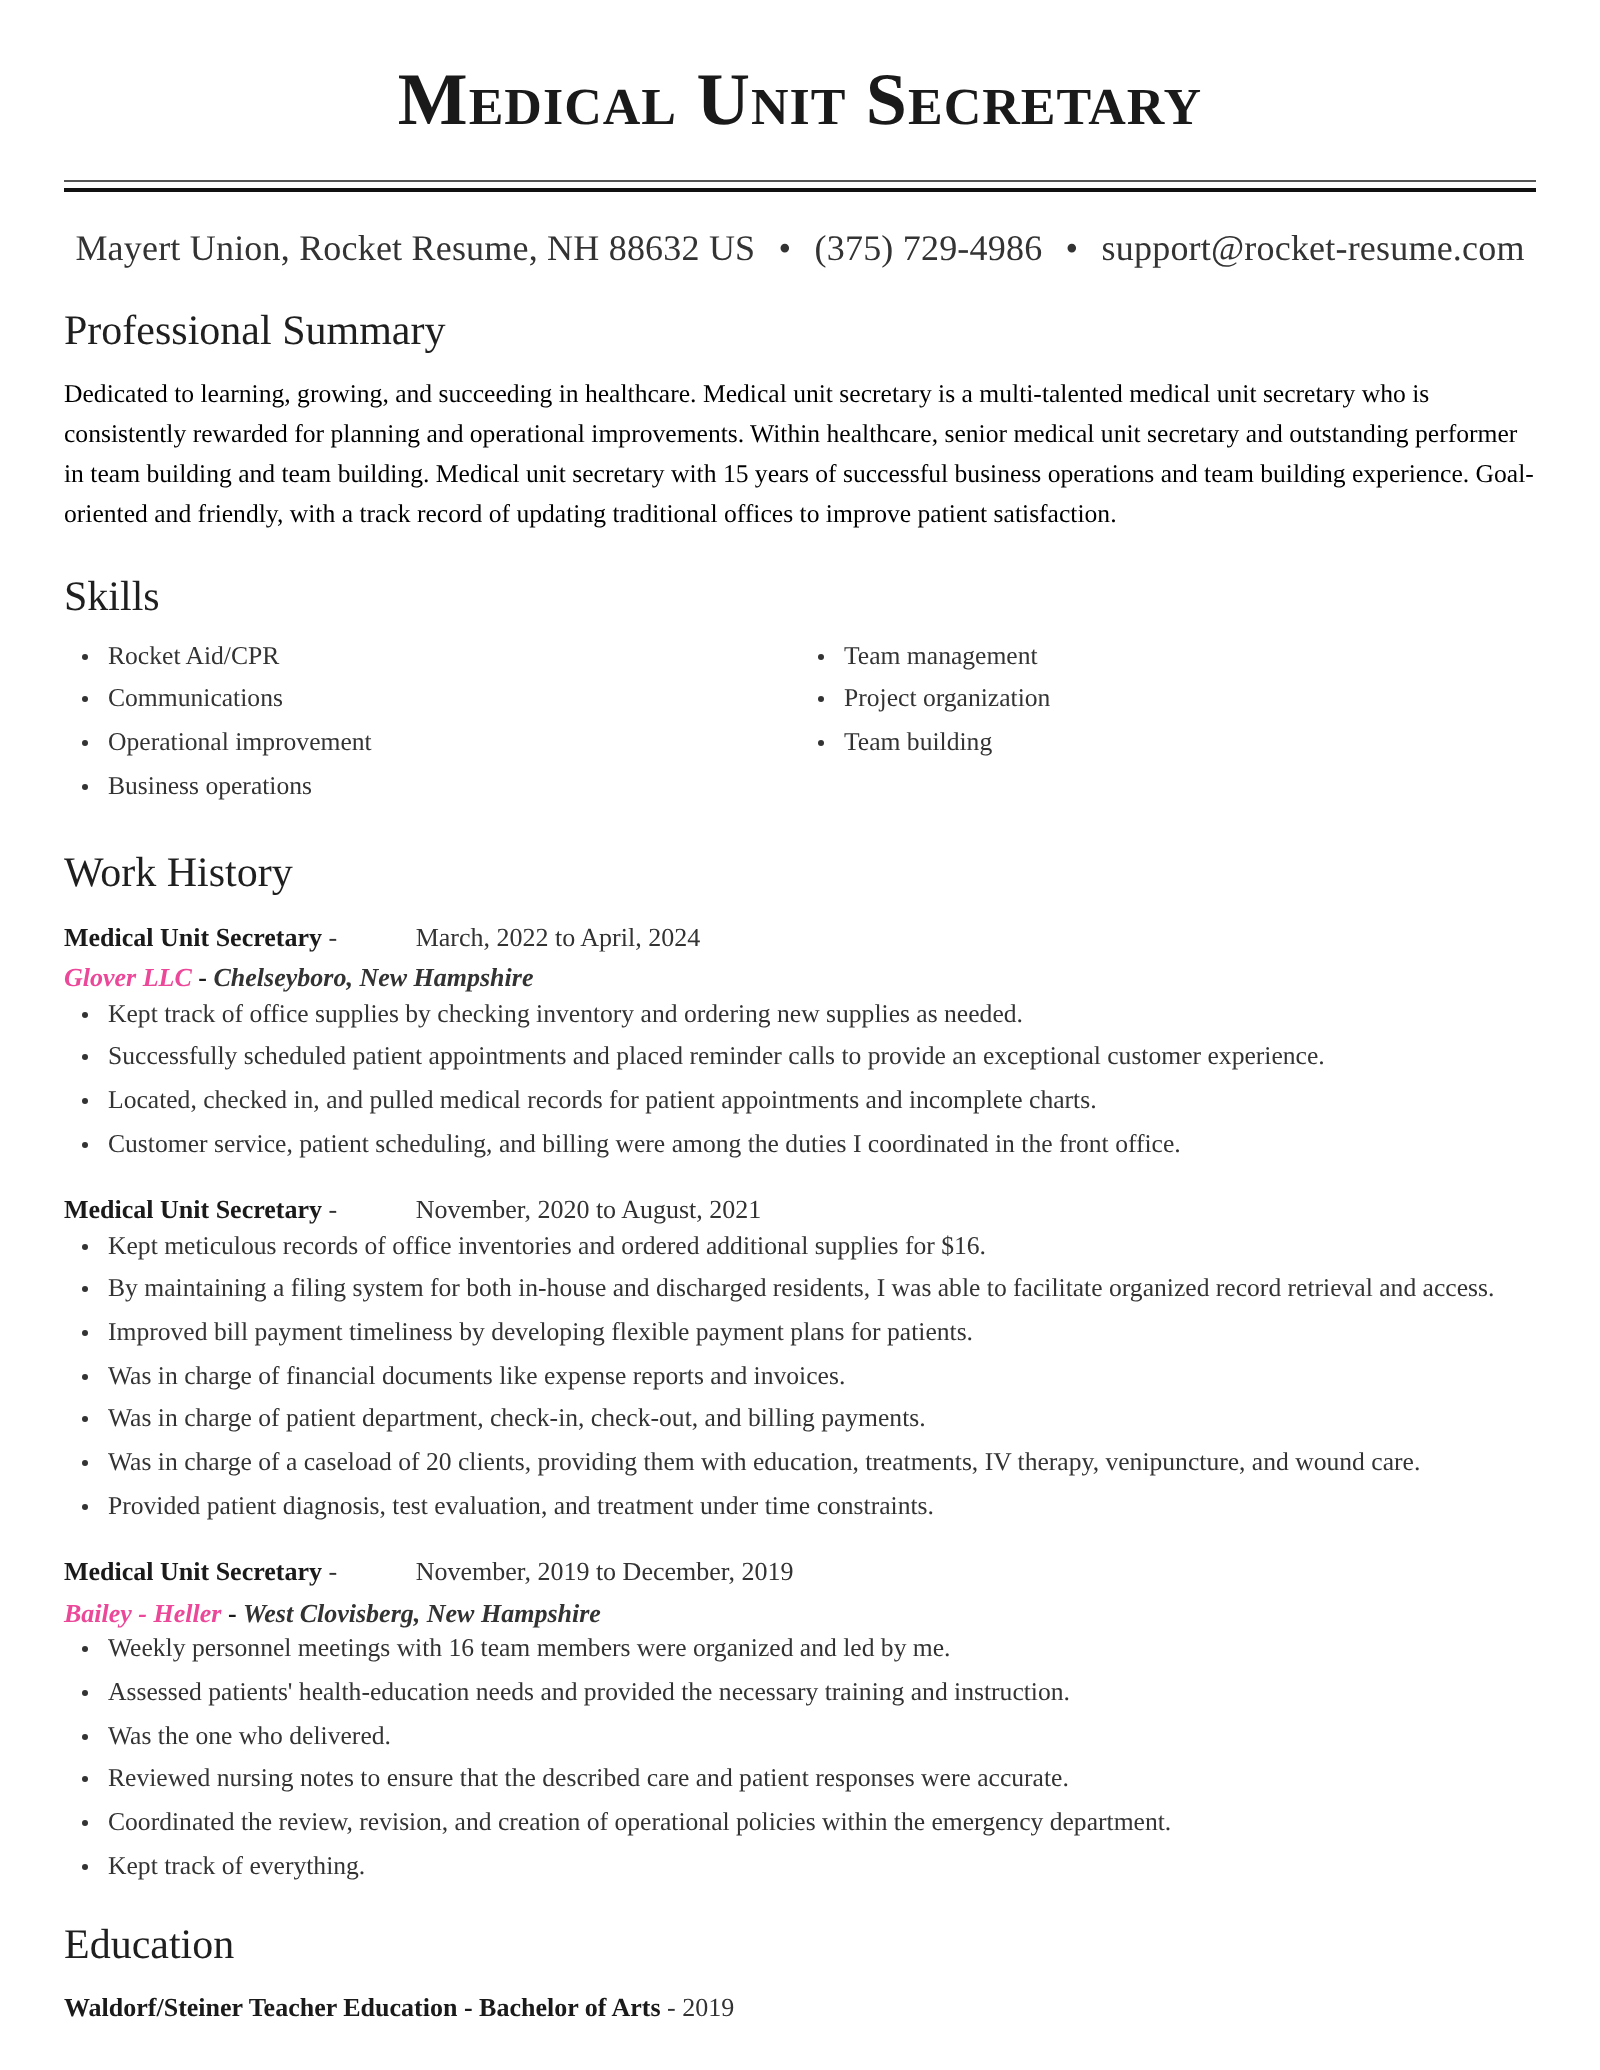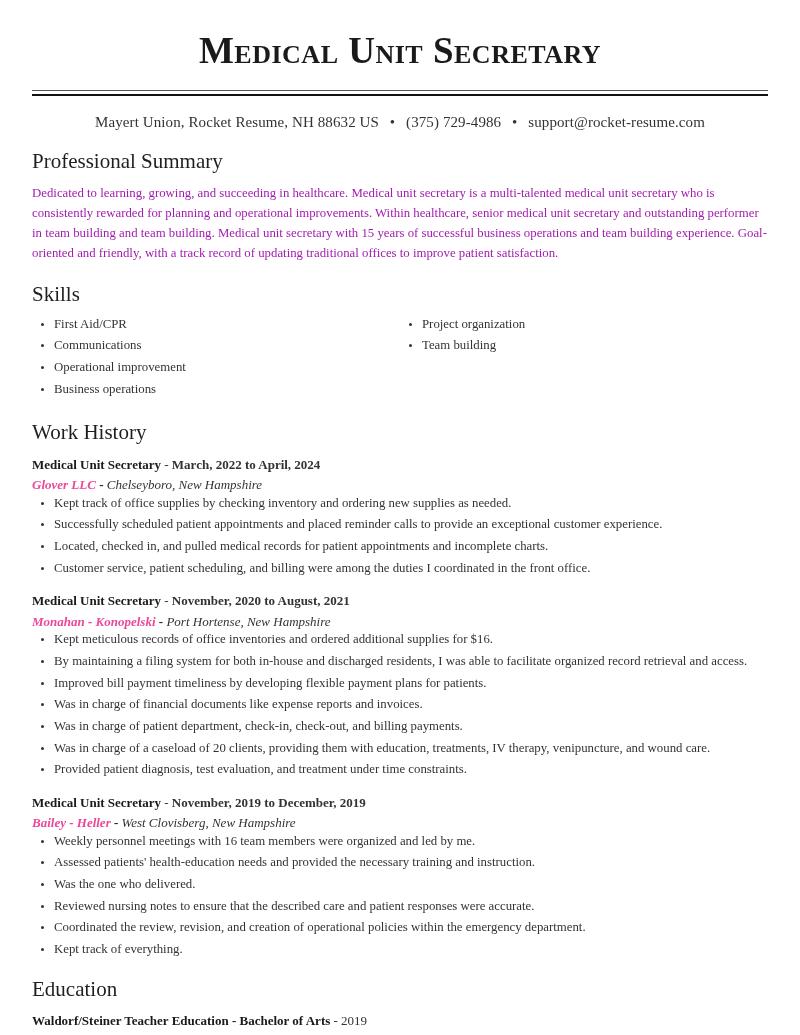--- a/index.html
+++ b/index.html
@@ -46,21 +46,21 @@
   .rule-gap {
     height: 3px;
   }
   .rule-thick {
     height: 2px;
     background: #111111;
     width: 100%;
   }
   .contact-line {
     text-align: center;
-    font-size: 15px;
+    font-size: 18px;
     color: #333333;
     margin-top: 18px;
     letter-spacing: 0.1px;
   }
   .contact-sep {
     display: inline-block;
     padding: 0 7px;
     color: #333333;
   }
 
@@ -71,21 +71,21 @@
   .section-heading {
     font-size: 21px;
     font-weight: 400;
     color: #1f1f1f;
     margin: 0 0 9px 0;
     line-height: 1.2;
   }
   .summary-text {
     font-size: 12.8px;
     line-height: 1.58;
-    color: #a21caf;
+    color: #000000;
     text-align: left;
     margin: 0;
   }
 
   
   .skills-columns {
     display: flex;
     margin-top: 4px;
   }
   .skills-col {
@@ -129,41 +129,42 @@
     color: #222222;
   }
   .job-title {
     font-weight: 700;
     color: #1a1a1a;
   }
   .job-dash {
     color: #333333;
   }
   .job-dates {
-    font-weight: 700;
-    color: #333333;
+    font-weight: 400;
+    color: #333333;
+    margin-left: 36px;
   }
   .job-company-line {
     font-size: 13px;
     line-height: 1.5;
     color: #222222;
     margin-top: 1px;
   }
   .job-company {
     font-weight: 700;
     font-style: italic;
     color: #ec4899;
   }
   .job-dash-b {
     font-weight: 700;
     color: #1a1a1a;
   }
   .job-location {
     font-style: italic;
-    font-weight: 400;
+    font-weight: 700;
     color: #333333;
   }
   .job-bullets {
     margin-top: 8px;
   }
   .job-bullets > li {
     margin-bottom: 3px;
   }
 
   
@@ -215,28 +216,29 @@
   <div class="section">
     <h2 class="section-heading">Professional Summary</h2>
     <p class="summary-text">Dedicated to learning, growing, and succeeding in healthcare. Medical unit secretary is a multi-talented medical unit secretary who is consistently rewarded for planning and operational improvements. Within healthcare, senior medical unit secretary and outstanding performer in team building and team building. Medical unit secretary with 15 years of successful business operations and team building experience. Goal-oriented and friendly, with a track record of updating traditional offices to improve patient satisfaction.</p>
   </div>
 
   <div class="section">
     <h2 class="section-heading">Skills</h2>
     <div class="skills-columns">
       <div class="skills-col">
         <ul class="bullets" id="skills-left">
-            <li>First Aid/CPR</li>
+            <li>Rocket Aid/CPR</li>
             <li>Communications</li>
             <li>Operational improvement</li>
             <li>Business operations</li>
           </ul>
       </div>
       <div class="skills-col">
         <ul class="bullets" id="skills-right">
+            <li>Team management</li>
             <li>Project organization</li>
             <li>Team building</li>
           </ul>
       </div>
     </div>
   </div>
 
   <div class="section">
     <h2 class="section-heading">Work History</h2>
     <div id="jobs-container">
@@ -245,21 +247,20 @@
           <div class="job-company-line"><span class="job-company">Glover LLC</span><span class="job-dash-b"> - </span><span class="job-location">Chelseyboro, New Hampshire</span></div>
           <ul class="bullets job-bullets">
             <li>Kept track of office supplies by checking inventory and ordering new supplies as needed.</li>
             <li>Successfully scheduled patient appointments and placed reminder calls to provide an exceptional customer experience.</li>
             <li>Located, checked in, and pulled medical records for patient appointments and incomplete charts.</li>
             <li>Customer service, patient scheduling, and billing were among the duties I coordinated in the front office.</li>
           </ul>
         </div>
         <div class="job">
           <div class="job-title-line"><span class="job-title">Medical Unit Secretary</span><span class="job-dash"> - </span><span class="job-dates">November, 2020 to August, 2021</span></div>
-          <div class="job-company-line"><span class="job-company">Monahan - Konopelski</span><span class="job-dash-b"> - </span><span class="job-location">Port Hortense, New Hampshire</span></div>
           <ul class="bullets job-bullets">
             <li>Kept meticulous records of office inventories and ordered additional supplies for $16.</li>
             <li>By maintaining a filing system for both in-house and discharged residents, I was able to facilitate organized record retrieval and access.</li>
             <li>Improved bill payment timeliness by developing flexible payment plans for patients.</li>
             <li>Was in charge of financial documents like expense reports and invoices.</li>
             <li>Was in charge of patient department, check-in, check-out, and billing payments.</li>
             <li>Was in charge of a caseload of 20 clients, providing them with education, treatments, IV therapy, venipuncture, and wound care.</li>
             <li>Provided patient diagnosis, test evaluation, and treatment under time constraints.</li>
           </ul>
         </div>

